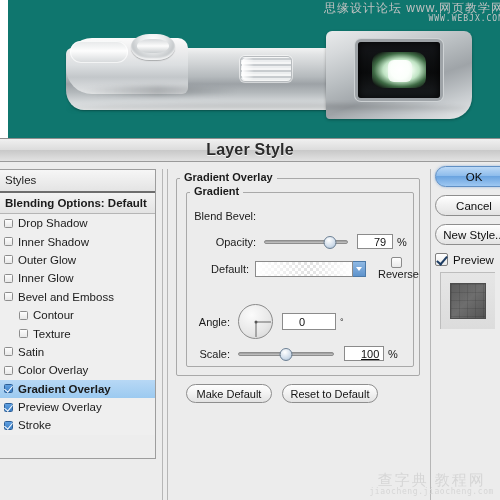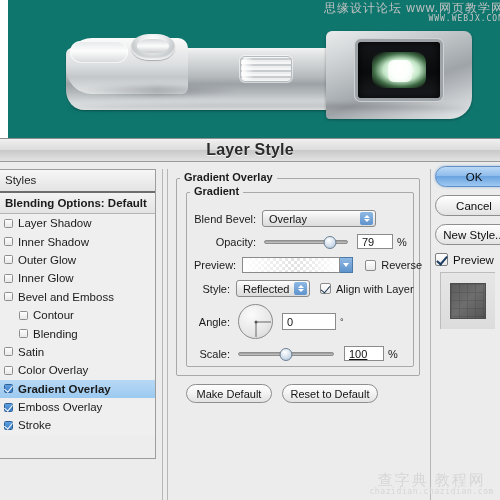--- a/index.html
+++ b/index.html
@@ -221,21 +221,21 @@
   .slider .knob{
     position:absolute;top:0px;width:11px;height:11px;
     background:radial-gradient(circle at 40% 30%,#ffffff,#cfdcea 60%,#9fb6cd);
     border:1px solid #6b7f93;border-radius:50%;
     transform:translateX(-50%);
   }
   .numbox{
     height:15px;box-sizing:border-box;background:#ffffff;
     border:1px solid #8b8b8b;
     display:flex;align-items:center;justify-content:flex-start;
-    padding-left:4px;font-size:11px;color:#111;
+    padding-left:16px;font-size:11px;color:#111;
   }
   .unit{font-size:11px;color:#1a1a1a;margin-left:4px;}
 
   .grad-swatch{
     height:16px;box-sizing:border-box;border:1px solid #8b8b8b;
     background:
       linear-gradient(to right,rgba(255,255,255,1) 0%,rgba(255,255,255,.25) 55%,rgba(255,255,255,1) 100%),
       repeating-conic-gradient(#ffffff 0% 25%, #d8d8d8 0% 50%) 0 0/6px 6px;
   }
   .grad-arrow{
@@ -357,21 +357,21 @@
     </div>
 
     <div class="dlg-body">
 
       <div class="styles-col">
         <div class="styles-hdr">Styles</div>
         <div class="blend-row">Blending Options: Default</div>
         <div class="fx-list" id="fx-list">
             <div class="fx-item">
               <span class="cb"></span>
-              <span>Layer Shadow</span>
+              <span>Drop Shadow</span>
             </div>
             <div class="fx-item">
               <span class="cb"></span>
               <span>Inner Shadow</span>
             </div>
             <div class="fx-item">
               <span class="cb"></span>
               <span>Outer Glow</span>
             </div>
             <div class="fx-item">
@@ -381,106 +381,85 @@
             <div class="fx-item">
               <span class="cb"></span>
               <span>Bevel and Emboss</span>
             </div>
             <div class="fx-item indent">
               <span class="cb"></span>
               <span>Contour</span>
             </div>
             <div class="fx-item indent">
               <span class="cb"></span>
-              <span>Blending</span>
+              <span>Texture</span>
             </div>
             <div class="fx-item">
               <span class="cb"></span>
               <span>Satin</span>
             </div>
             <div class="fx-item">
               <span class="cb"></span>
               <span>Color Overlay</span>
             </div>
             <div class="fx-item sel">
               <span class="cb on blue"></span>
               <span>Gradient Overlay</span>
             </div>
             <div class="fx-item">
               <span class="cb on blue"></span>
-              <span>Emboss Overlay</span>
+              <span>Preview Overlay</span>
             </div>
             <div class="fx-item">
               <span class="cb on blue"></span>
               <span>Stroke</span>
             </div>
           </div>
       </div>
 
       <div class="sep1"></div>
       <div class="sep2"></div>
 
       <div class="main-panel">
 
         <div class="group g-outer"></div>
         <div class="group g-inner"></div>
         <div class="g-label outer">Gradient Overlay</div>
         <div class="g-label inner">Gradient</div>
 
         <div class="row" style="left:22px;top:44px;width:212px;">
           <span class="lbl" style="width:62px;">Blend Bevel:</span>
-          <div class="popup" style="width:114px;margin-left:6px;">
-            <span>Overlay</span>
-            <span class="arrows">
-                <i class="up"></i>
-                <i class="dn"></i>
-              </span>
-          </div>
         </div>
 
         <div class="row" style="left:22px;top:68px;width:220px;">
           <span class="lbl" style="width:62px;">Opacity:</span>
           <div class="slider" style="width:84px;margin-left:8px;">
             <div class="track"></div>
             <div class="knob" id="opacity-knob" style="left: 79%;"></div>
           </div>
           <div class="numbox" style="width:36px;margin-left:9px;">
             <span>79</span>
           </div>
           <span class="unit">%</span>
         </div>
 
         <div class="row" style="left:22px;top:91px;width:225px;">
-          <span class="lbl" style="width:62px;">Preview:</span>
+          <span class="lbl" style="width:62px;">Default:</span>
           <div style="display:flex;margin-left:6px;">
             <div class="grad-swatch" style="width:98px;"></div>
             <div class="grad-arrow">
                 <i></i>
               </div>
           </div>
-          <div style="display:flex;align-items:center;margin-left:12px;">
+          <div style="display:flex;align-items:center;margin-left:12px;flex-direction:column;">
             <span class="scb"></span>
             <span>Reverse</span>
           </div>
         </div>
 
-        <div class="row" style="left:22px;top:114px;width:228px;">
-          <span class="lbl" style="width:36px;">Style:</span>
-          <div class="popup" style="width:74px;margin-left:6px;">
-            <span>Reflected</span>
-            <span class="arrows">
-                <i class="up"></i>
-                <i class="dn"></i>
-              </span>
-          </div>
-          <div style="display:flex;align-items:center;margin-left:10px;">
-            <span class="scb on"></span>
-            <span>Align with Layer</span>
-          </div>
-        </div>
 
         <div class="row" style="left:22px;top:138px;width:200px;">
           <span class="lbl" style="width:36px;">Angle:</span>
           <div class="dial" style="margin-left:8px;">
             <span class="ray h"></span>
             <span class="ray v"></span>
             <span class="hub"></span>
           </div>
           <div class="numbox" style="width:54px;height:17px;margin-left:9px;">
             <span>0</span>
@@ -516,17 +495,17 @@
         </div>
         <div class="thumb-well">
           <div class="thumb"></div>
         </div>
       </div>
 
     </div>
 
     <div class="wm-bot">
       <div class="b1">查字典 教程网</div>
-      <div class="b2">chazidian.chazidian.com</div>
+      <div class="b2">jiaocheng.jiaocheng.com</div>
     </div>
 
   </div>
 </div>
 
 </body></html>

